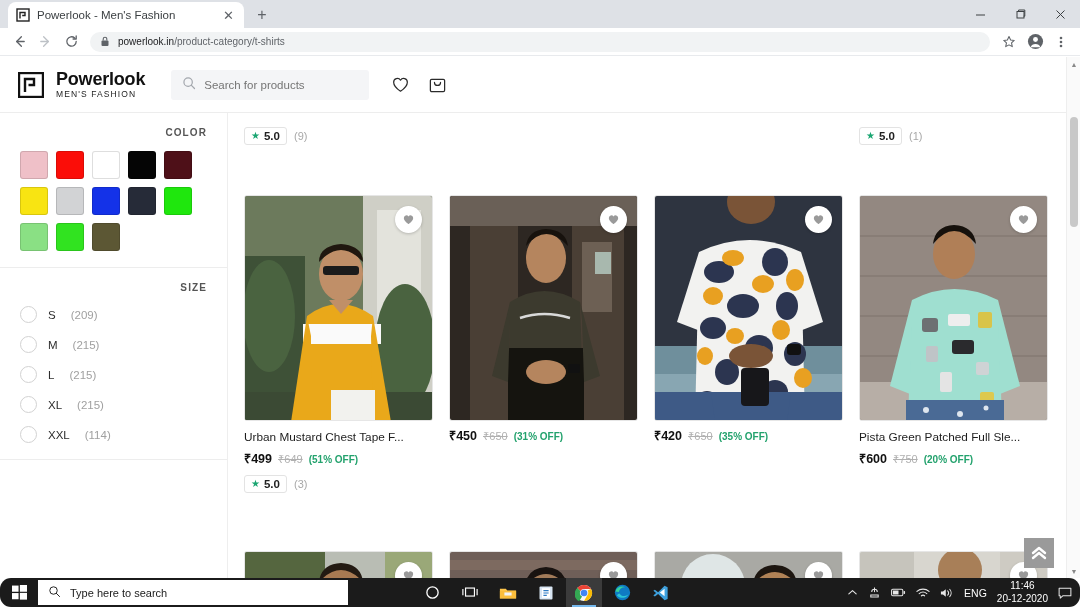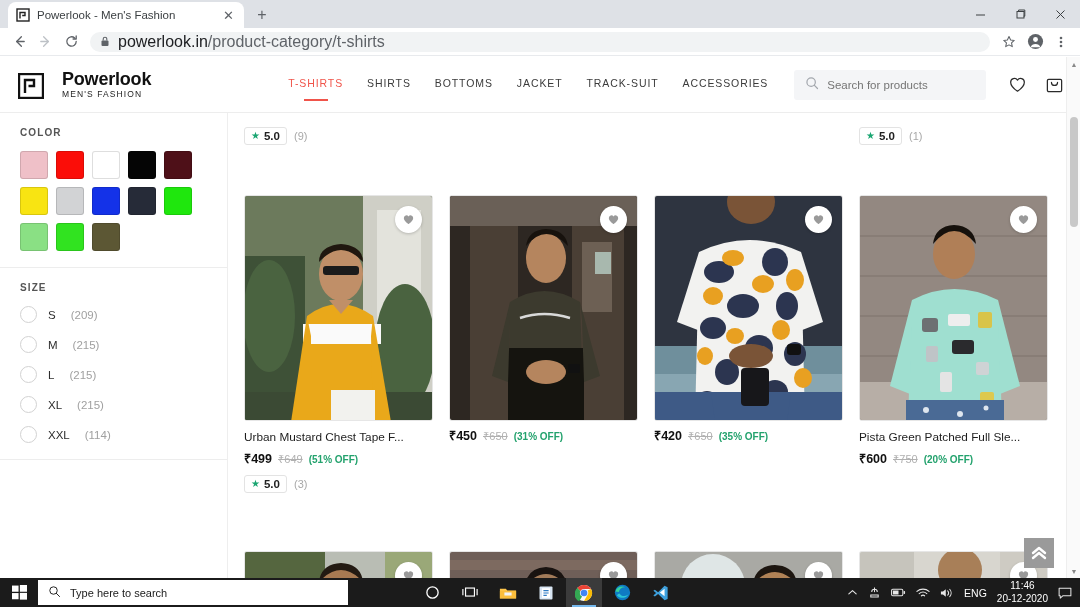--- a/index.html
+++ b/index.html
@@ -63,21 +63,21 @@
     display: flex; align-items: center; justify-content: center;
     color: #5f6368;
   }
   .nav-btn.dim { color: #bdc1c6; }
   .omnibox {
     flex: 1; height: 20px; background: #f1f3f4;
     border-radius: 10px; display: flex; align-items: center;
     padding: 0 10px; gap: 8px; margin: 0 6px;
   }
   .omnibox .lock { flex: none; display:flex; }
-  .omni-url { font-size: 16px; color: #202124; white-space: nowrap; }
+  .omni-url { font-size: 10px; color: #202124; white-space: nowrap; }
   .omni-url .host { color: #202124; }
   .omni-url .path { color: #5f6368; }
   .tb-icon {
     width: 26px; height: 24px; flex: none;
     display: flex; align-items: center; justify-content: center;
     color: #5f6368;
   }
 
   
   .viewport {
@@ -86,21 +86,21 @@
     background: #fff; overflow: hidden;
   }
 
   
   .site-header {
     height: 56px; background: #fff;
     display: flex; align-items: center;
     padding: 0 16px 0 18px; border-bottom: 1px solid #ededed;
     position: relative;
   }
-  .logo { display: flex; align-items: flex-end; gap: 18px; }
+  .logo { display: flex; align-items: center; gap: 12px; }
   .logo-mark { width: 26px; height: 26px; flex: none; }
   .logo-text { line-height: 1; }
   .logo-name {
     font-size: 18px; font-weight: bold; color: #111;
     letter-spacing: -0.2px; display: block;
   }
   .logo-sub {
     font-size: 8.5px; color: #222; letter-spacing: 1.1px;
     display: block; margin-top: 2px;
   }
@@ -137,21 +137,21 @@
   .content { display: flex; height: 465px; }
 
   
   .sidebar {
     width: 228px; flex: none; background: #fff;
     border-right: 1px solid #eee; overflow: hidden;
   }
   .filter-block { padding: 14px 20px 16px 20px; border-bottom: 1px solid #ededed; }
   .filter-title {
     font-size: 10px; letter-spacing: 1.1px; color: #555;
-    font-weight: bold; margin-bottom: 13px;
+    font-weight: bold; margin-bottom: 13px; text-align: right;
   }
   .swatches { display: flex; flex-wrap: wrap; gap: 8px; width: 192px; }
   .swatch {
     width: 28px; height: 28px; border-radius: 3px;
     border: 1px solid rgba(0,0,0,0.13);
   }
   .opt-row { display: flex; align-items: center; gap: 11px; margin-bottom: 13px; }
   .opt-row:last-child { margin-bottom: 0; }
   .radio {
     width: 17px; height: 17px; border-radius: 50%;
@@ -222,21 +222,21 @@
   .scrolltop {
     position: absolute; right: 26px; bottom: 10px;
     width: 30px; height: 30px; background: #9a9a9a;
     display: flex; align-items: center; justify-content: center;
   }
 
   
   .taskbar {
     position: absolute; left: 0; bottom: 0;
     width: 1080px; height: 29px; background: #1b1b1b;
-    display: flex; align-items: center;
+    display: flex; align-items: center; border-radius: 11px;
   }
   .start {
     width: 38px; height: 29px; display: flex;
     align-items: center; justify-content: center;
   }
   .tb-search {
     width: 310px; height: 25px; background: #fff;
     display: flex; align-items: center; gap: 9px; padding: 0 10px;
   }
   .tb-search span { font-size: 11px; color: #202020; }
@@ -358,28 +358,20 @@
               <rect x="1" y="1" width="24" height="24" fill="none" stroke="#111" stroke-width="2.4"></rect>
               <path d="M7 20V7h9v6h-5.5" fill="none" stroke="#111" stroke-width="2.4"></path>
             </svg>
         </span>
         <span class="logo-text">
           <span class="logo-name">Powerlook</span>
           <span class="logo-sub">MEN'S FASHION</span>
         </span>
       </div>
 
-      <div class="mainnav">
-        <div class="navitem active">T-SHIRTS</div>
-        <div class="navitem">SHIRTS</div>
-        <div class="navitem">BOTTOMS</div>
-        <div class="navitem">JACKET</div>
-        <div class="navitem">TRACK-SUIT</div>
-        <div class="navitem">ACCESSORIES</div>
-      </div>
 
       <div class="searchbox">
         <span>
           <svg width="14" height="14" viewBox="0 0 16 16">
               <circle cx="7" cy="7" r="4.8" fill="none" stroke="#a3a7ad" stroke-width="1.4"></circle>
               <line x1="10.5" y1="10.5" x2="14.3" y2="14.3" stroke="#a3a7ad" stroke-width="1.4" stroke-linecap="round"></line>
             </svg>
         </span>
         <input type="text" placeholder="Search for products" style="">
       </div>

